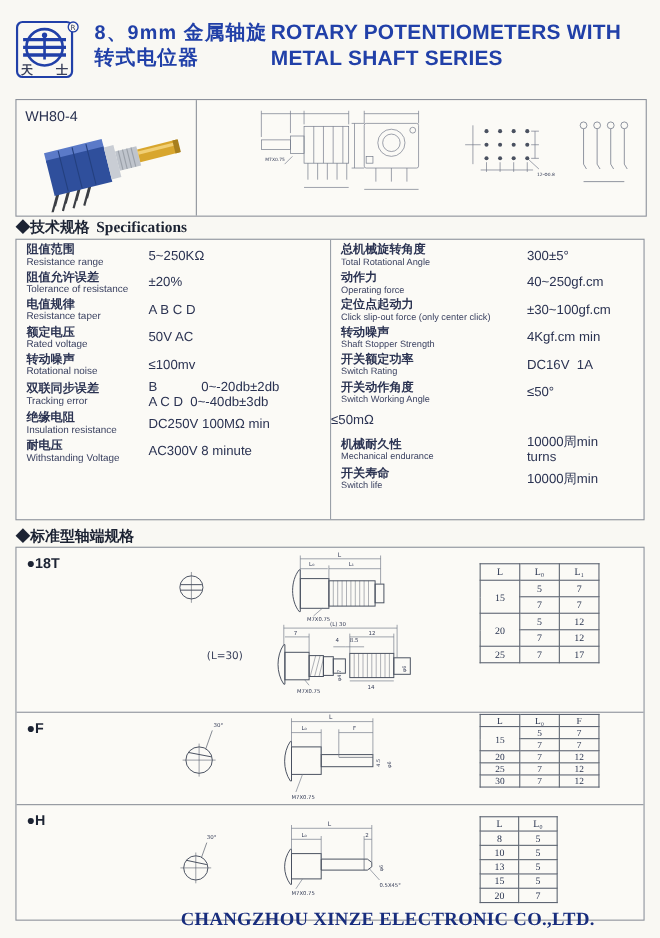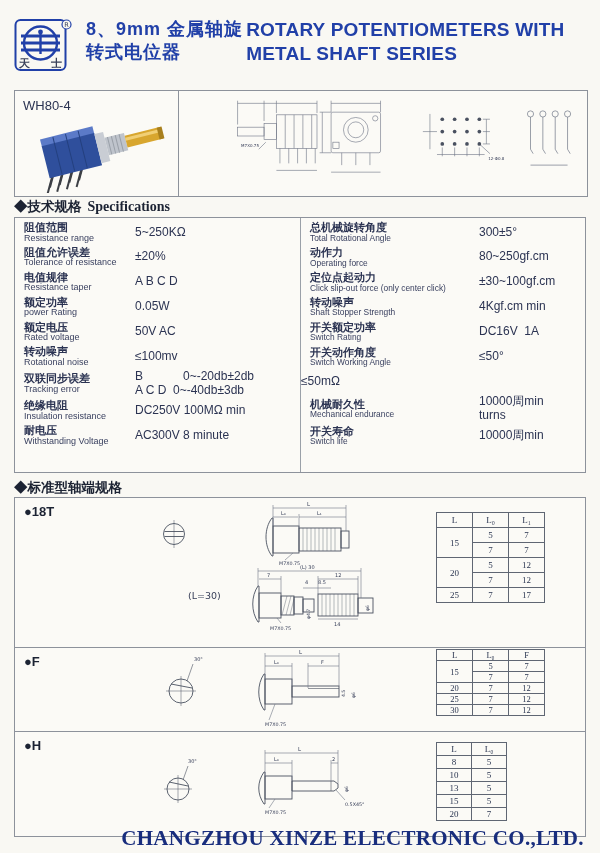--- a/index.html
+++ b/index.html
@@ -46,21 +46,21 @@
   .slabel{position:absolute;left:9px;top:6px;font-size:13px;font-weight:bold;color:#1c2333;}
   .srow-sec svg{position:absolute;inset:0;}
   .stab{position:absolute;left:421px;border-collapse:collapse;background:#fbfaf6;
         font-family:"Liberation Serif",serif;color:#2a3550;text-align:center;}
   .stab th,.stab td{border:1px solid #5f6673;font-weight:normal;padding:0;}
   .stab.t18{top:14px;} .stab.t18 th,.stab.t18 td{width:35px;height:14px;font-size:9px;}
   .stab.tf {top:1px;}  .stab.tf th,.stab.tf td{width:35px;height:9.5px;font-size:8.5px;}
   .stab.th2{top:10px;} .stab.th2 th,.stab.th2 td{width:34px;height:12px;font-size:9px;}
   
   .footer{position:absolute;top:826px;left:0;right:0;text-align:center;padding-left:105px;
-          font-family:"Liberation Serif",serif;font-weight:bold;font-size:21px;color:#182d7d;letter-spacing:.3px;}
+          font-family:"Liberation Serif",serif;font-weight:bold;font-size:17px;color:#182d7d;letter-spacing:.3px;}
   
   text{font-family:"DejaVu Sans",sans-serif;fill:#39405a;}
 </style>
 </head>
 <body>
 
 <div class="page">
 
   <div class="hdr">
     <svg class="logo" viewBox="0 0 58 56">
@@ -226,27 +226,20 @@
         </div>
       <div class="srow">
           <div class="sl">
             <div class="zh">电值规律</div>
             <div class="en">Resistance taper</div>
           </div>
           <div class="sv">A B C D</div>
         </div>
       <div class="srow">
           <div class="sl">
-            <div class="zh">额定功率</div>
-            <div class="en">power Rating</div>
-          </div>
-          <div class="sv">0.05W</div>
-        </div>
-      <div class="srow">
-          <div class="sl">
             <div class="zh">额定电压</div>
             <div class="en">Rated voltage</div>
           </div>
           <div class="sv">50V AC</div>
         </div>
       <div class="srow">
           <div class="sl">
             <div class="zh">转动噪声</div>
             <div class="en">Rotational noise</div>
           </div>
@@ -280,21 +273,21 @@
             <div class="zh">总机械旋转角度</div>
             <div class="en">Total Rotational Angle</div>
           </div>
           <div class="sv">300±5°</div>
         </div>
       <div class="srow">
           <div class="sl">
             <div class="zh">动作力</div>
             <div class="en">Operating force</div>
           </div>
-          <div class="sv">80~250gf.cm</div>
+          <div class="sv">40~250gf.cm</div>
         </div>
       <div class="srow">
           <div class="sl">
             <div class="zh">定位点起动力</div>
             <div class="en">Click slip-out force (only center click)</div>
           </div>
           <div class="sv">±30~100gf.cm</div>
         </div>
       <div class="srow">
           <div class="sl">

